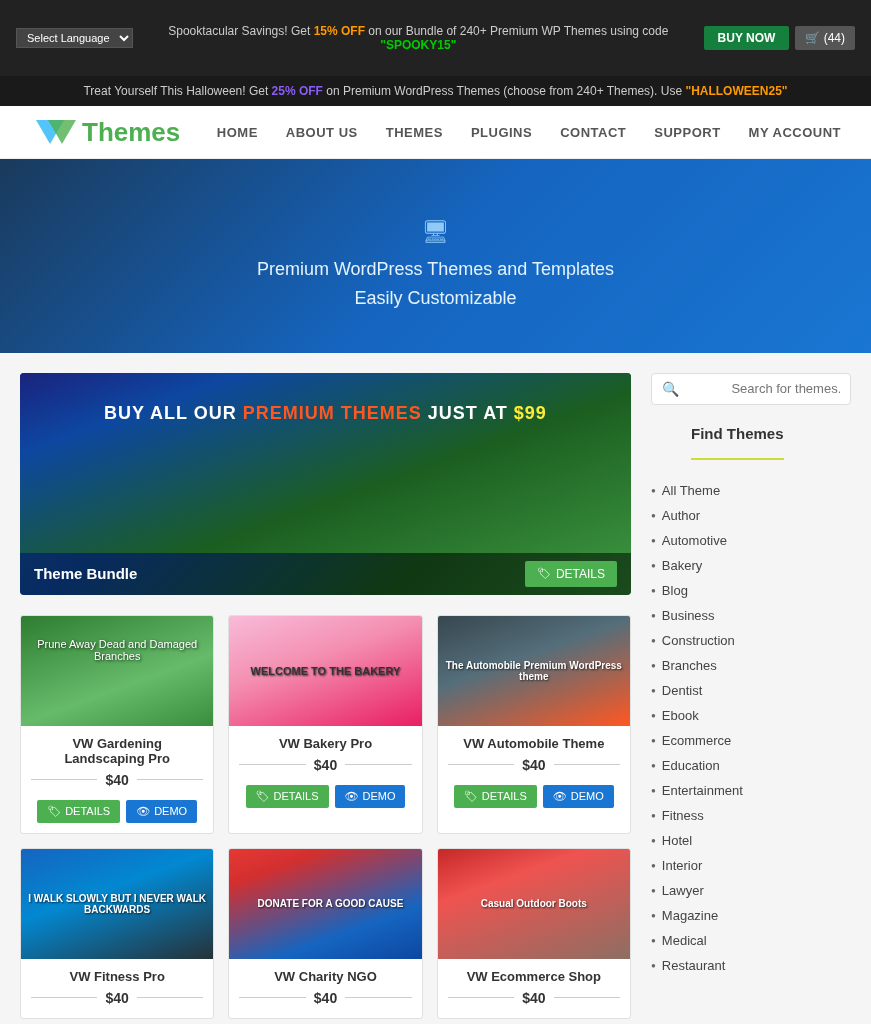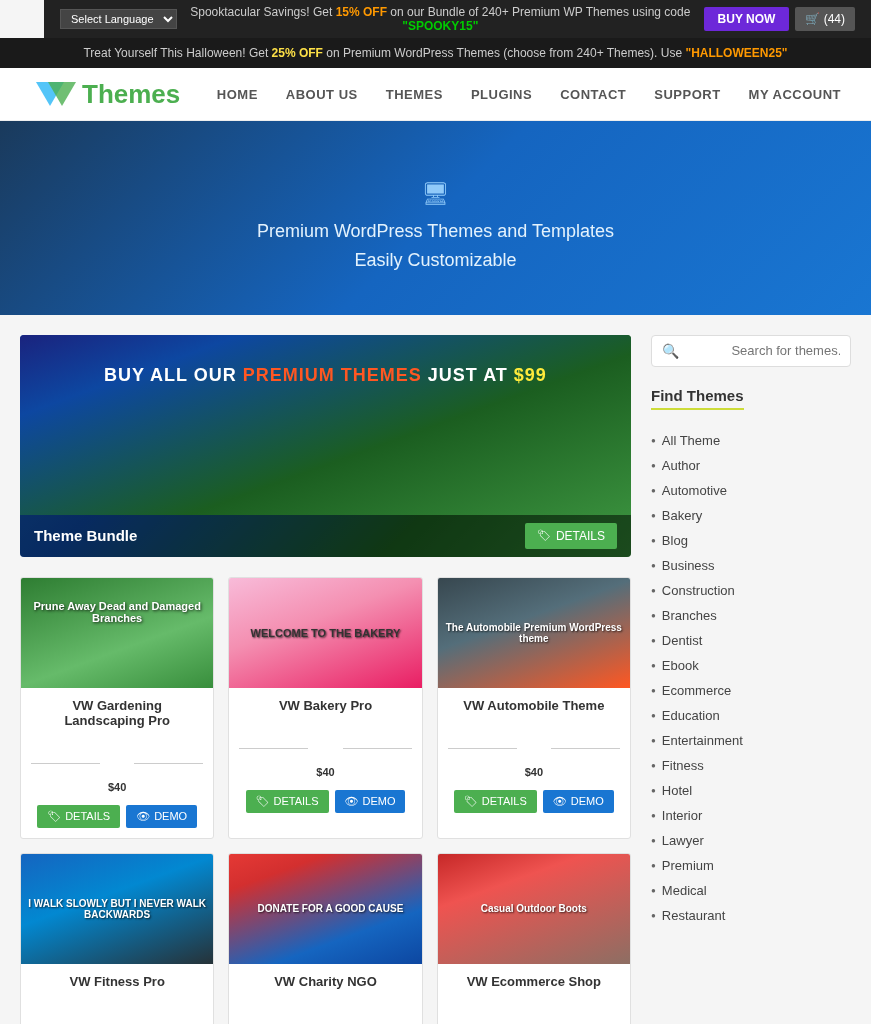--- a/index.html
+++ b/index.html
@@ -4,37 +4,36 @@
   <style>
     * { box-sizing: border-box; margin: 0; padding: 0; }
     body { font-family: Arial, sans-serif; font-size: 14px; background: #f5f5f5; color: #333; }
 
     
     .top-bar {
       background: #222;
       display: flex;
       align-items: center;
       justify-content: space-between;
-      padding: 5px 16px;
+      padding: 24px 16px;
       font-size: 12px;
       color: #ccc;
-      margin-left: 44px;
     }
     .top-bar select {
       background: #444;
       color: #fff;
       border: 1px solid #555;
       padding: 2px 6px;
       font-size: 11px;
     }
     .top-bar .promo-text { flex: 1; text-align: center; color: #ccc; }
     .top-bar .promo-text .highlight-orange { color: #ff9900; font-weight: bold; }
     .top-bar .promo-text .highlight-green { color: #00cc00; font-weight: bold; }
     .buy-now-btn {
-      background: #6d28d9;
+      background: #15803d;
       color: #fff;
       border: none;
       padding: 5px 14px;
       font-size: 12px;
       font-weight: bold;
       cursor: pointer;
       border-radius: 2px;
     }
     .cart-icon-btn {
       background: #555;
@@ -48,21 +47,21 @@
     }
 
     
     .halloween-banner {
       background: #1a1a1a;
       text-align: center;
       padding: 8px;
       font-size: 12px;
       color: #ccc;
     }
-    .halloween-banner .pct { color: #fde047; font-weight: bold; }
+    .halloween-banner .pct { color: #8b5cf6; font-weight: bold; }
     .halloween-banner .code { color: #ff9900; font-weight: bold; }
 
     
     .site-header {
       background: #fff;
       display: flex;
       align-items: center;
       justify-content: space-between;
       padding: 6px 30px;
       border-bottom: 1px solid #eee;
@@ -208,21 +207,21 @@
     .product-info { padding: 10px 10px 4px; }
     .product-name { font-size: 13px; font-weight: 600; text-align: center; color: #333; margin-bottom: 6px; }
     .product-price-row {
       display: flex;
       align-items: center;
       justify-content: center;
       gap: 8px;
       margin-bottom: 8px;
     }
     .price-line { flex: 1; height: 1px; background: #ccc; }
-    .price-val { font-size: 11px; color: #333; font-weight: 600; margin-top: 47px; }
+    .price-val { font-size: 14px; color: #333; font-weight: 600; }
     .product-actions {
       display: flex;
       gap: 6px;
       justify-content: center;
       padding: 0 10px 10px;
     }
     .btn-details {
       background: #4caf50;
       color: #fff;
       border: none;
@@ -270,23 +269,24 @@
       font-size: 13px;
       color: #999;
       margin-left: 44px;
     }
 
     .find-themes-title {
       font-size: 15px;
       font-weight: 700;
       color: #333;
       margin-bottom: 8px;
-      padding-bottom: 4px;
+      padding-bottom: 16px;
       border-bottom: 2px solid #cddc39;
       display: inline-block;
+      margin-left: 40px;
     }
 
     .theme-category-list { list-style: none; margin-top: 10px; }
     .theme-category-list li {
       padding: 5px 0;
       display: flex;
       align-items: center;
       gap: 6px;
       font-size: 13px;
       color: #444;
@@ -394,21 +394,21 @@
             <span>DETAILS</span>
           </button>
         </div>
       </div>
     </div>
 
     <div class="product-grid">
 
       <div class="product-card">
         <div class="thumb-overlay-text thumb-green">
-          <span class="overlay-label top" style="font-size:11px; font-weight:700; color:#fff; text-shadow:1px 1px 3px rgba(0,0,0,0.8); padding:8px;">Prune Away Dead and Damaged Branches</span>
+          <span class="overlay-label top" style="font-size:11px; font-weight:400; color:#fff; text-shadow:1px 1px 3px rgba(0,0,0,0.8); padding:8px;">Prune Away Dead and Damaged Branches</span>
         </div>
         <div class="product-info">
           <div class="product-name">VW Gardening Landscaping Pro</div>
           <div class="product-price-row">
             <div class="price-line"></div>
             <span class="price-val">$40</span>
             <div class="price-line"></div>
           </div>
         </div>
         <div class="product-actions">
@@ -589,21 +589,21 @@
       <li>
           <span class="bullet">●</span>
           <span>Interior</span>
         </li>
       <li>
           <span class="bullet">●</span>
           <span>Lawyer</span>
         </li>
       <li>
           <span class="bullet">●</span>
-          <span>Premium</span>
+          <span>Magazine</span>
         </li>
       <li>
           <span class="bullet">●</span>
           <span>Medical</span>
         </li>
       <li>
           <span class="bullet">●</span>
           <span>Restaurant</span>
         </li>
     </ul>

